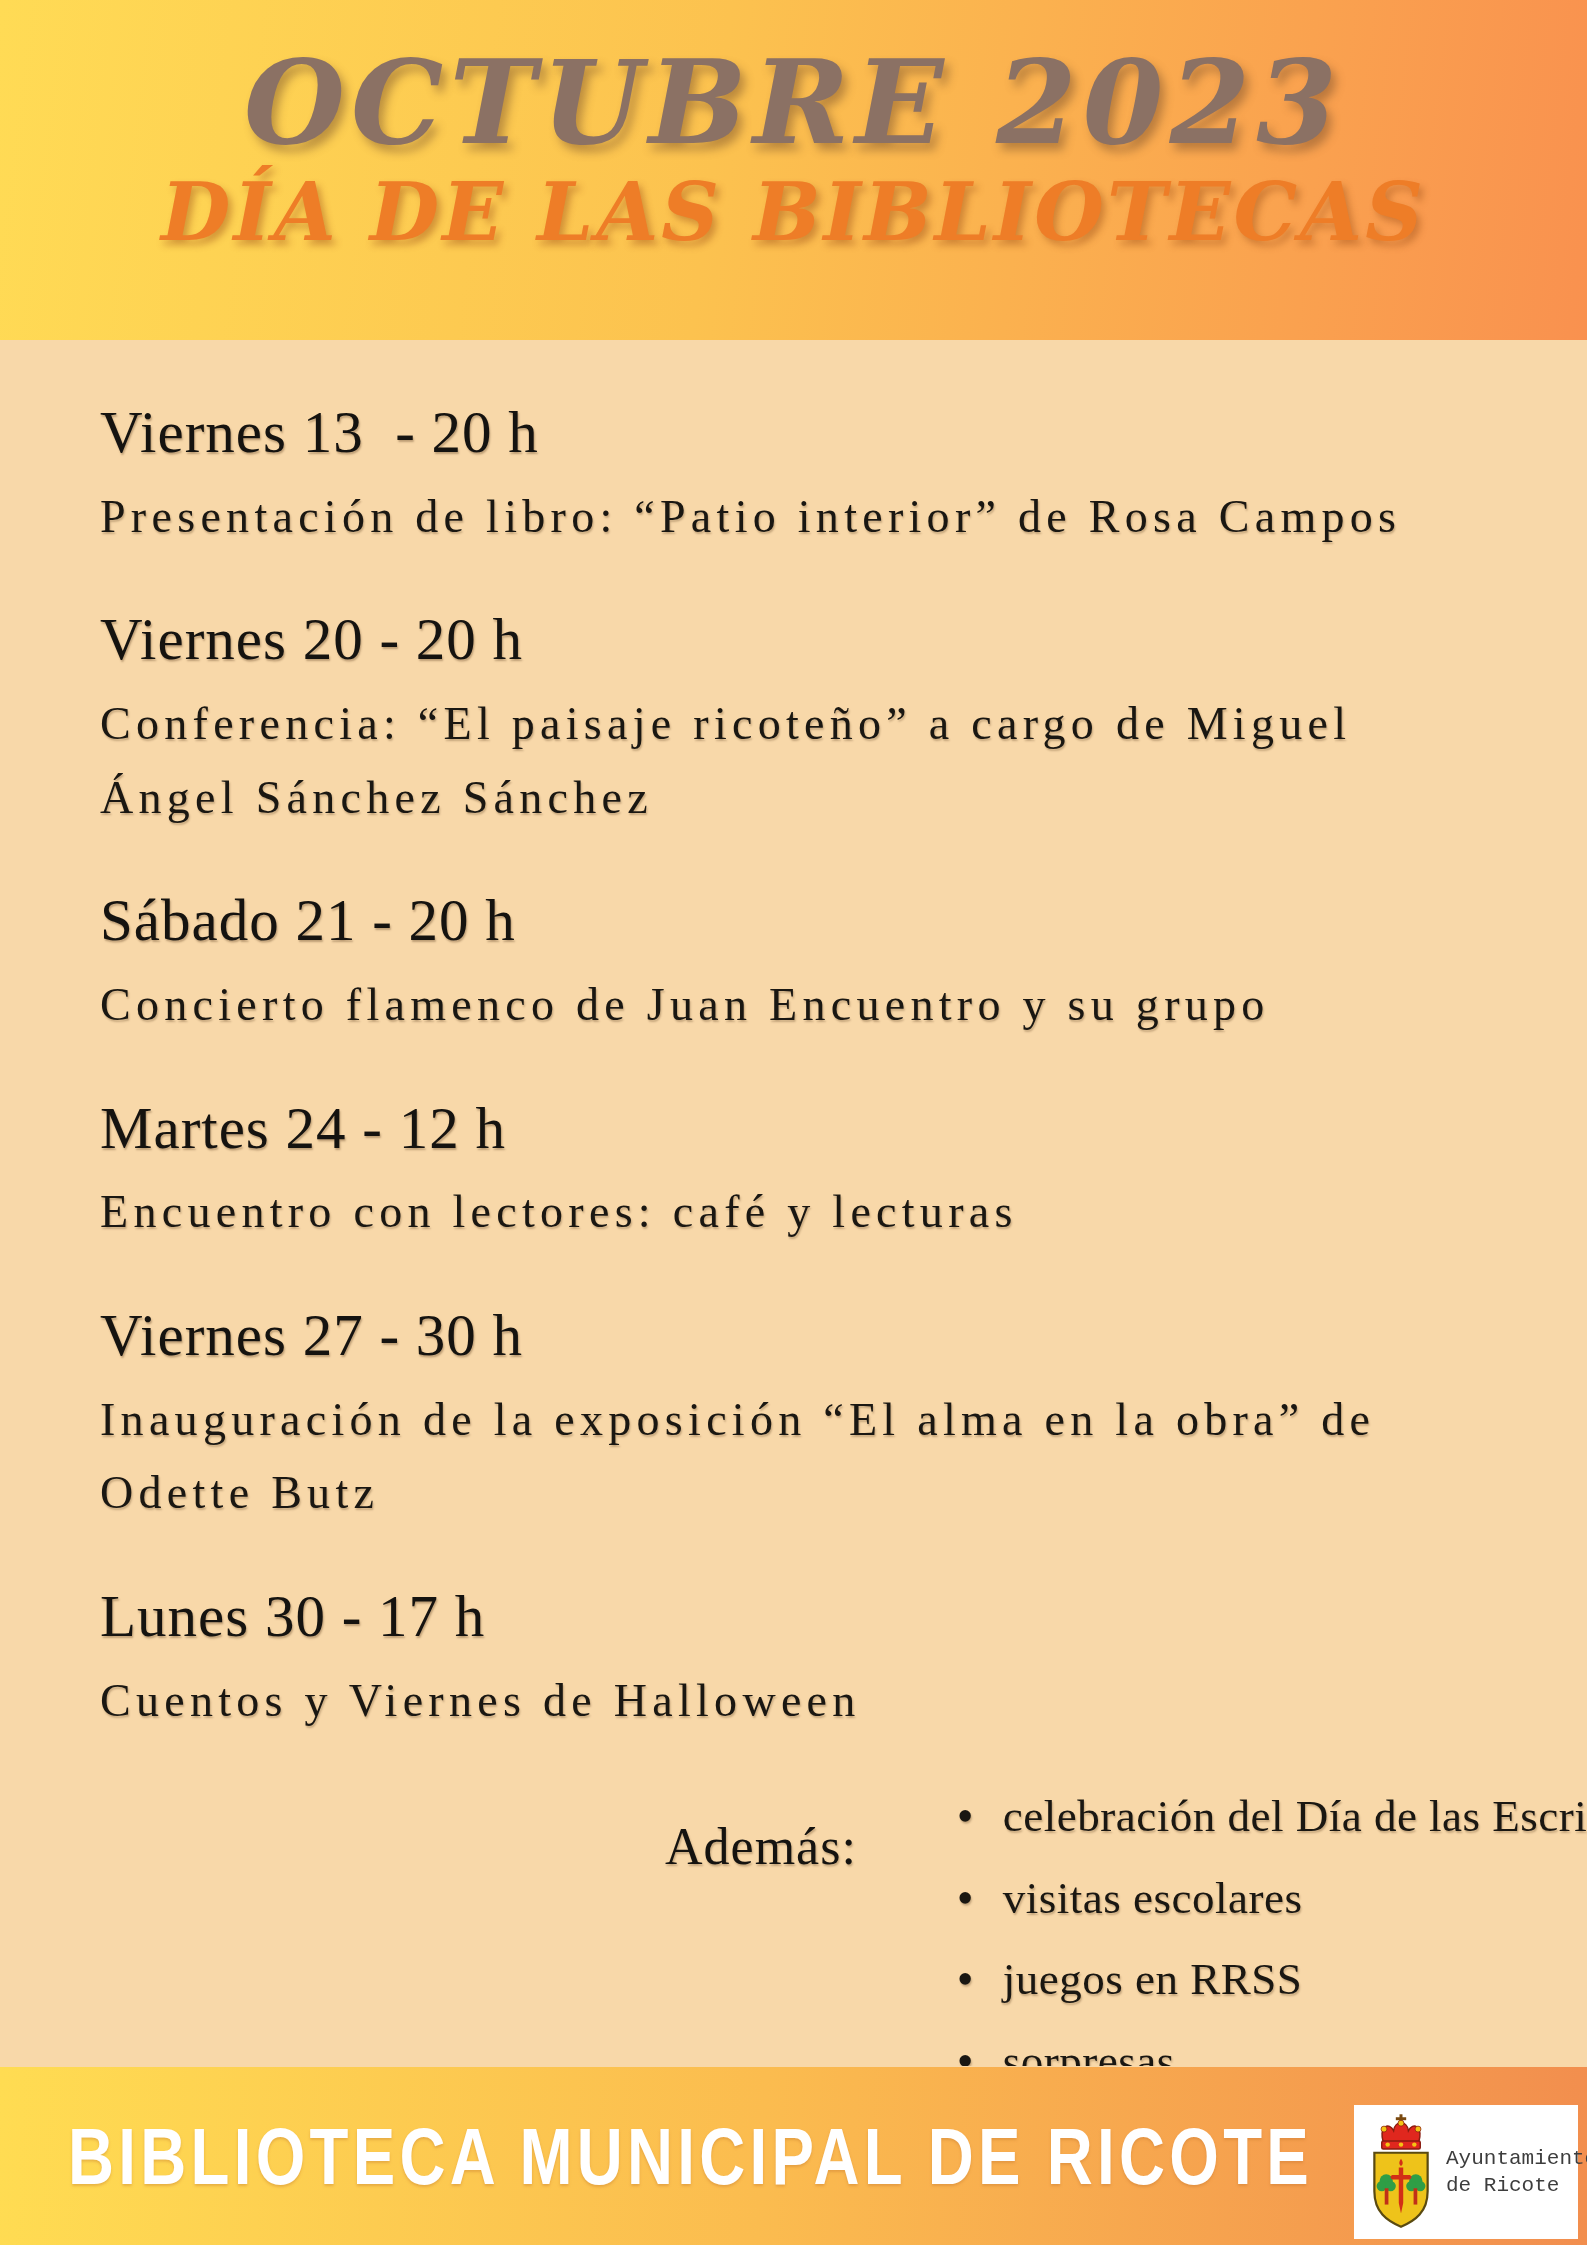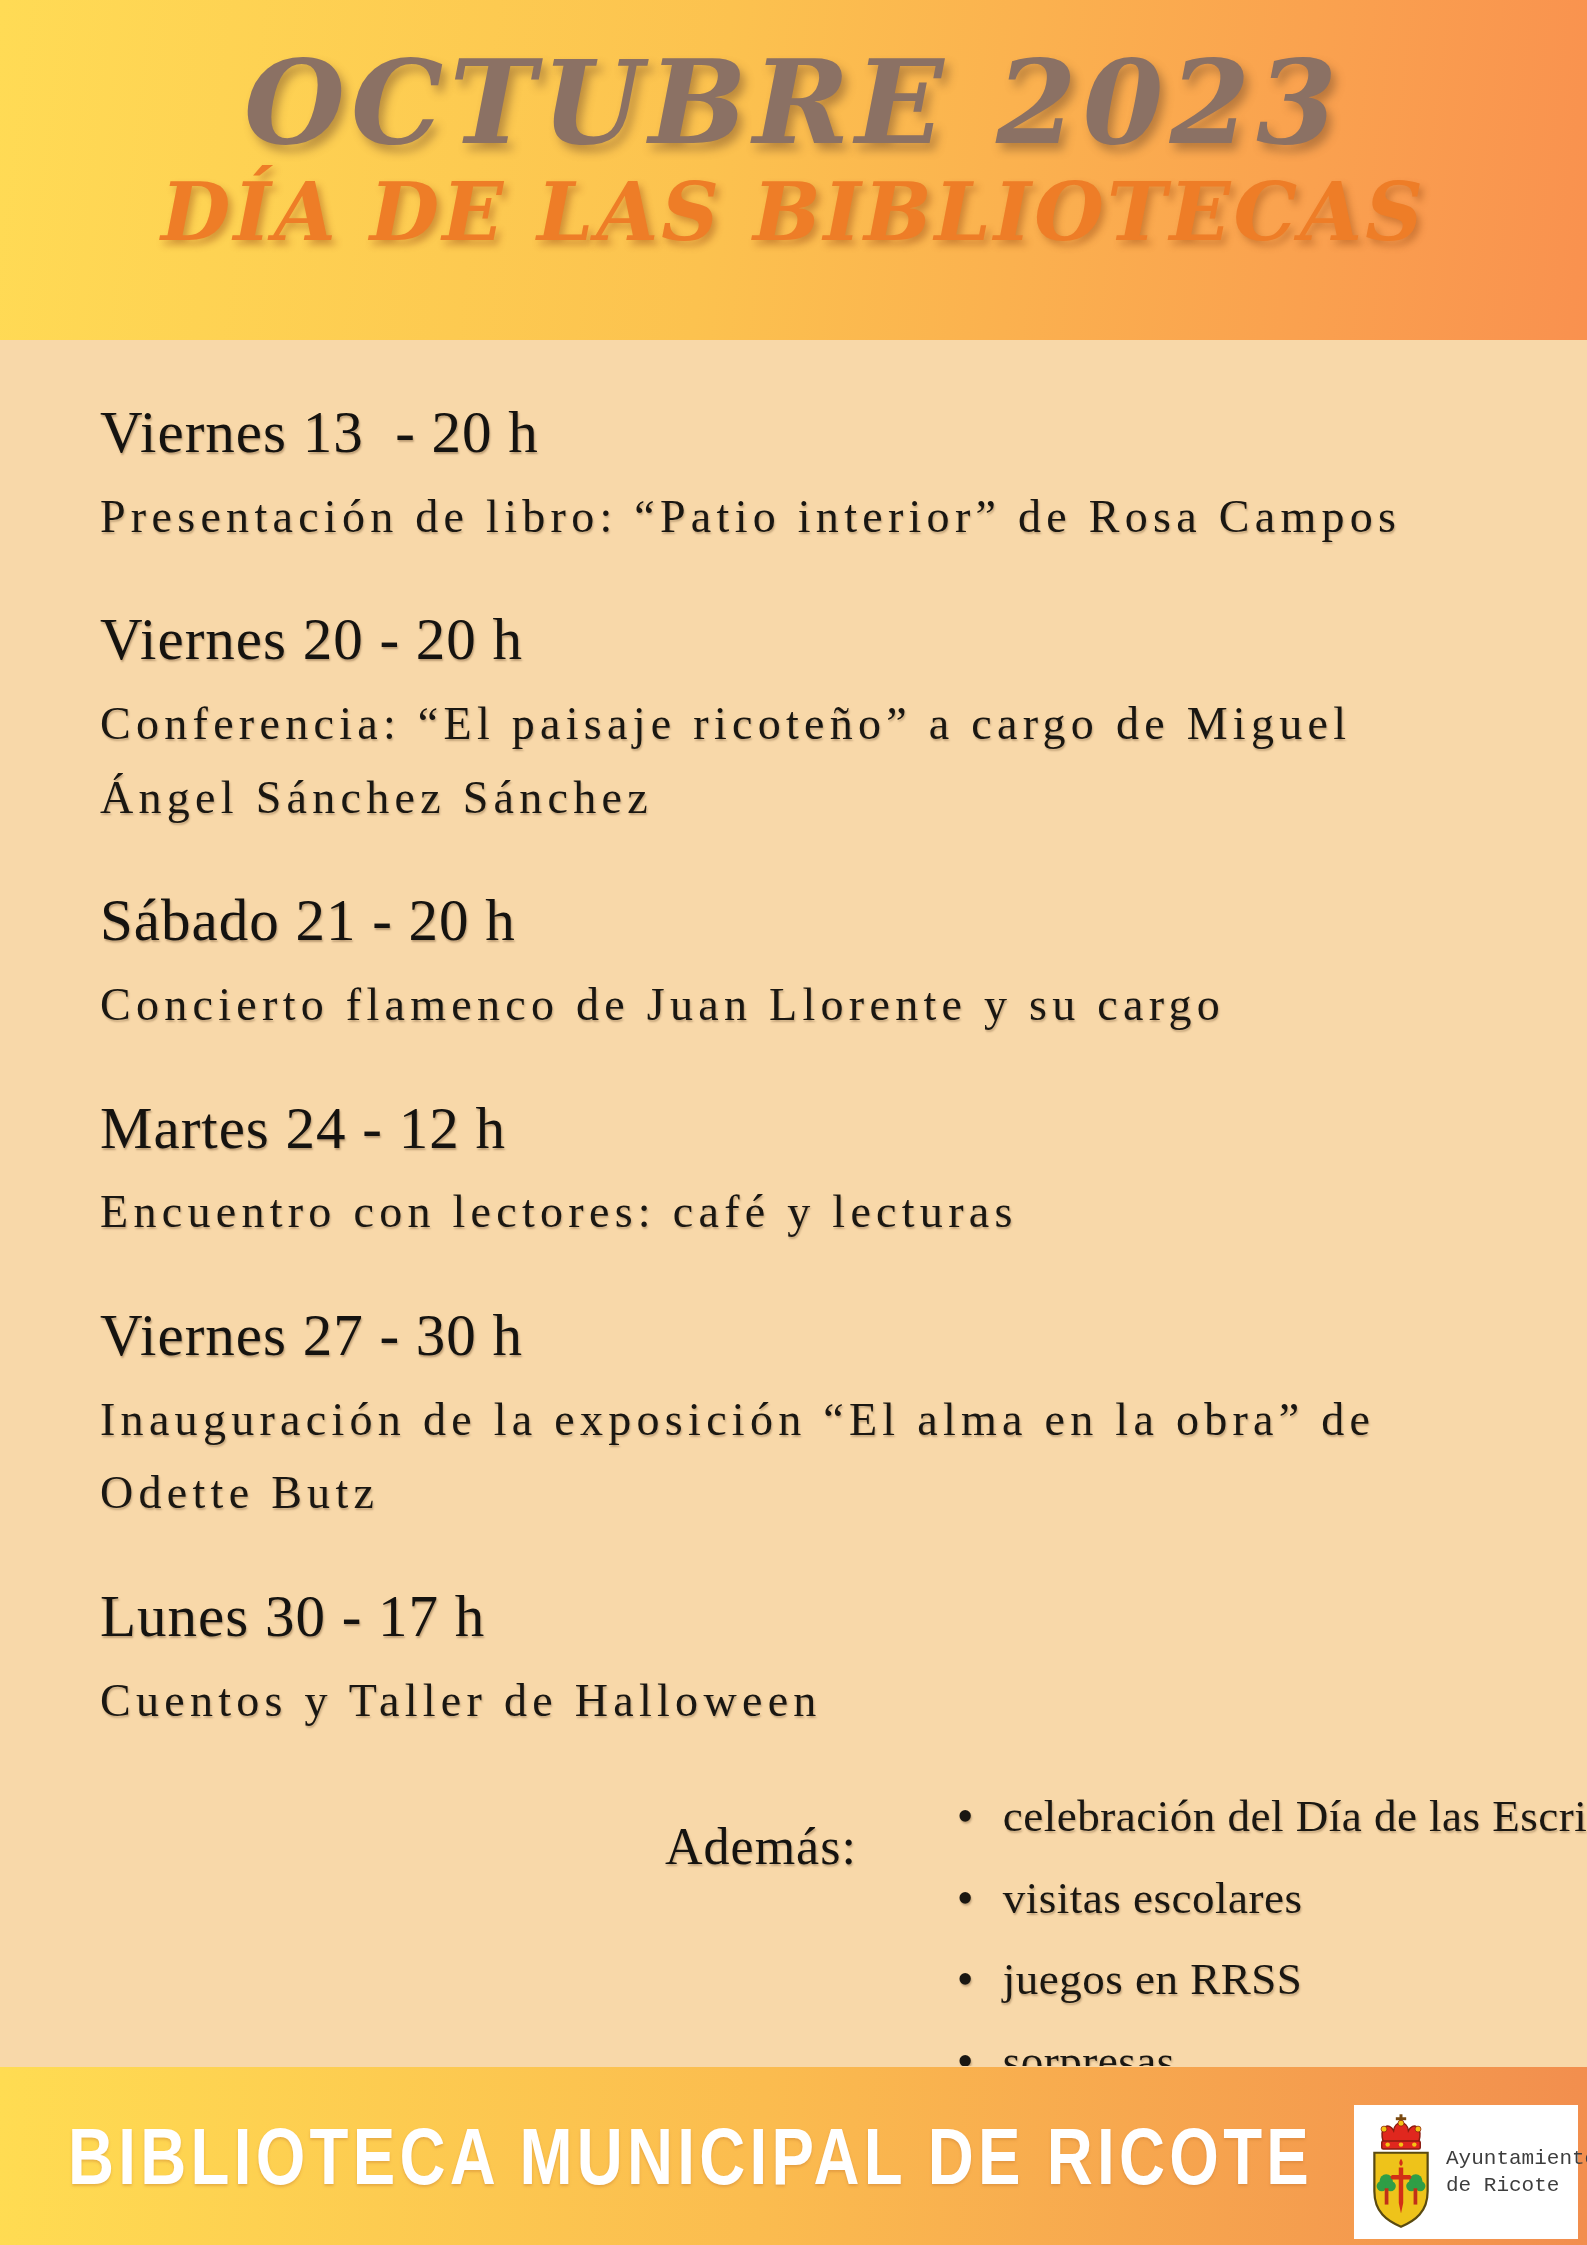--- a/index.html
+++ b/index.html
@@ -168,36 +168,36 @@
       <p class="event-desc">Presentación de libro: “Patio interior” de Rosa Campos</p>
     </section>
 
     <section class="event">
       <h2 class="event-heading">Viernes 20 - 20 h</h2>
       <p class="event-desc">Conferencia: “El paisaje ricoteño” a cargo de Miguel Ángel Sánchez Sánchez</p>
     </section>
 
     <section class="event">
       <h2 class="event-heading">Sábado 21 - 20 h</h2>
-      <p class="event-desc">Concierto flamenco de Juan Llorente y su cargo</p>
+      <p class="event-desc">Concierto flamenco de Juan Encuentro y su grupo</p>
     </section>
 
     <section class="event">
       <h2 class="event-heading">Martes 24 - 12 h</h2>
       <p class="event-desc">Encuentro con lectores: café y lecturas</p>
     </section>
 
     <section class="event">
       <h2 class="event-heading">Viernes 27 - 30 h</h2>
       <p class="event-desc">Inauguración de la exposición “El alma en la obra” de Odette Butz</p>
     </section>
 
     <section class="event">
       <h2 class="event-heading">Lunes 30 - 17 h</h2>
-      <p class="event-desc">Cuentos y Taller de Halloween</p>
+      <p class="event-desc">Cuentos y Viernes de Halloween</p>
     </section>
 
     <div class="extras">
       <div class="extras-label">Además:</div>
       <ul class="extras-list">
         <li>celebración del Día de las Escritoras</li>
         <li>visitas escolares</li>
         <li>juegos en RRSS</li>
         <li>sorpresas....</li>
       </ul>

